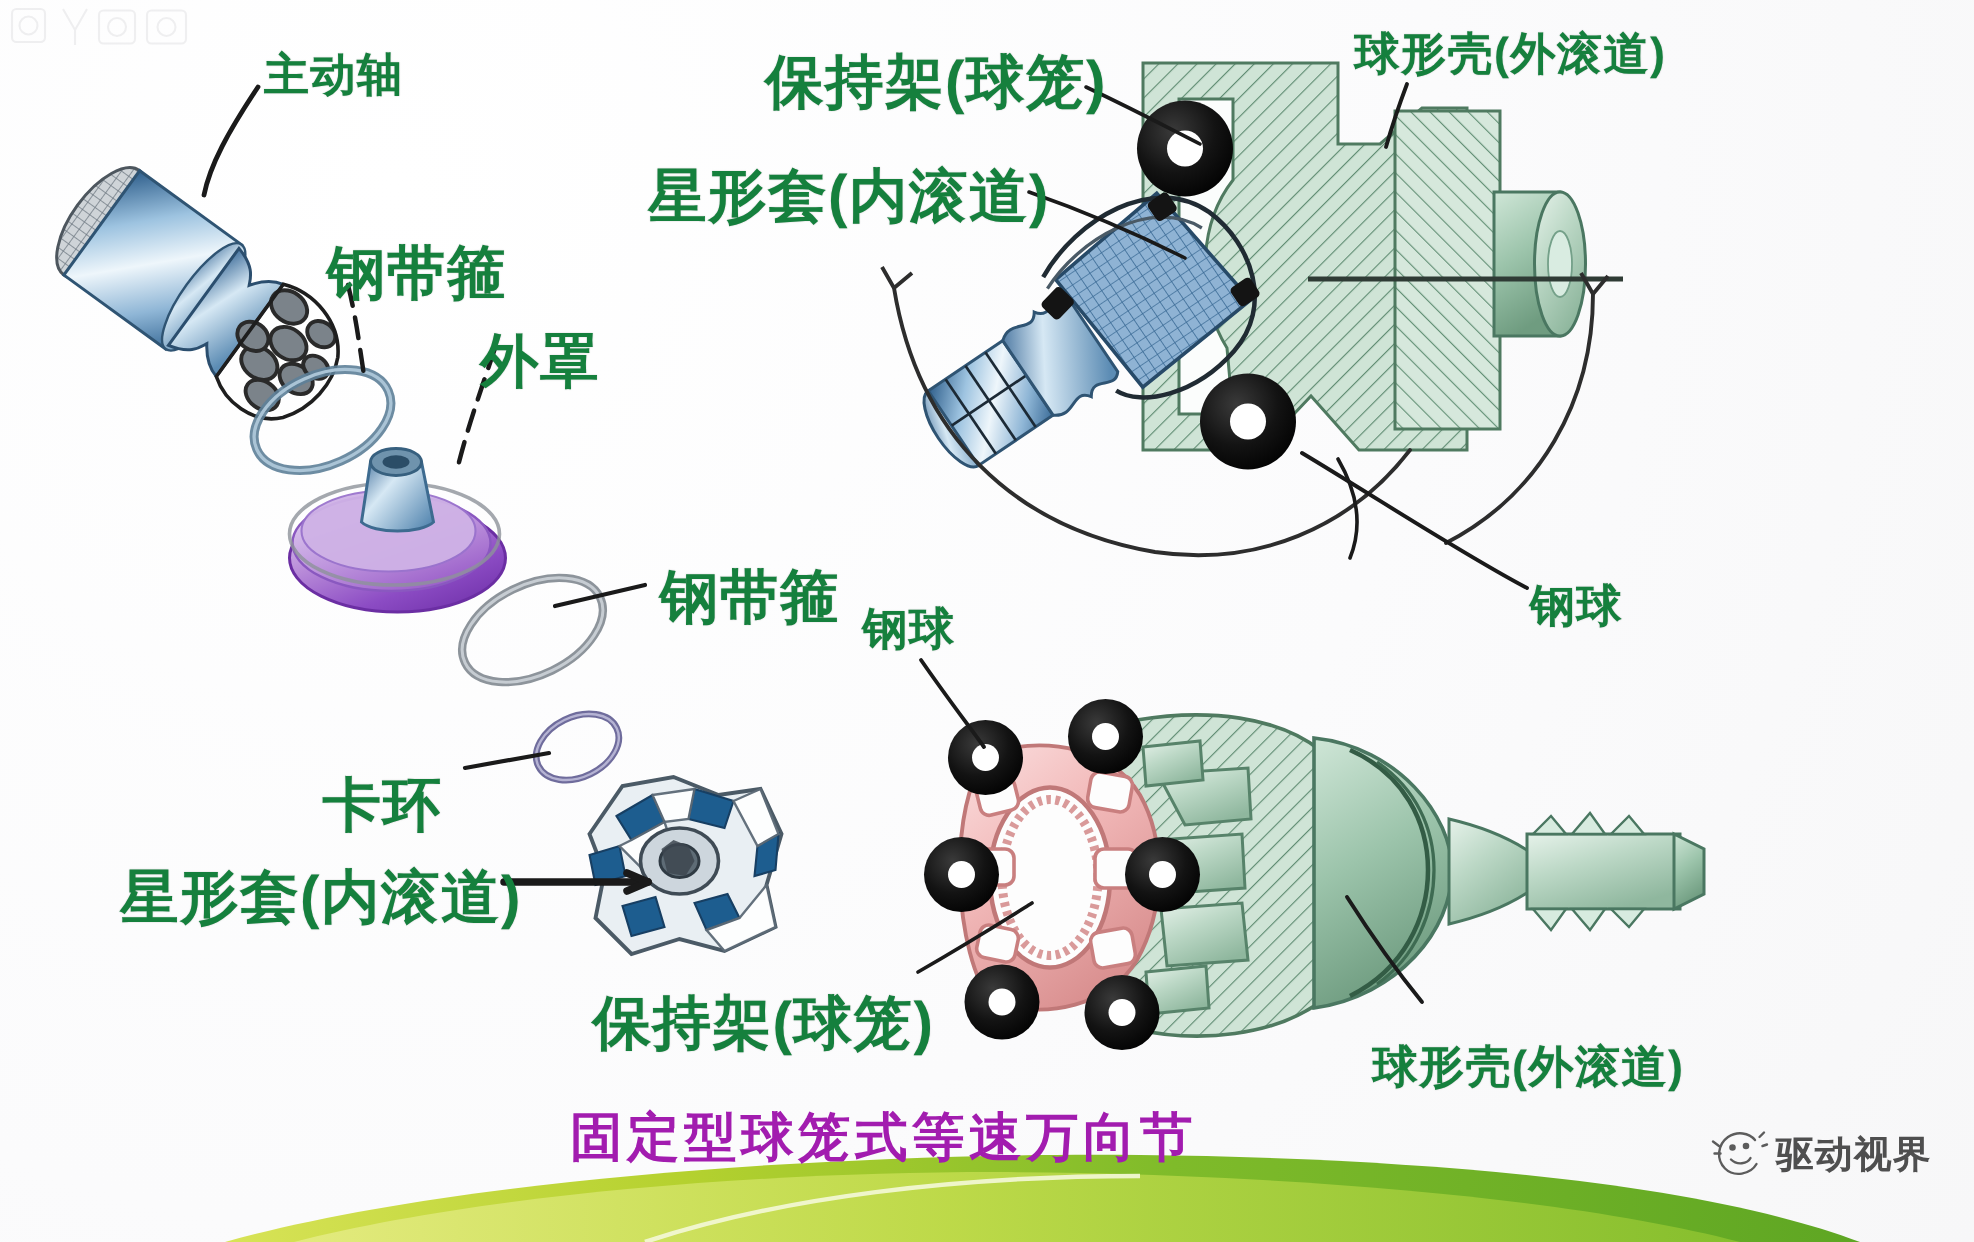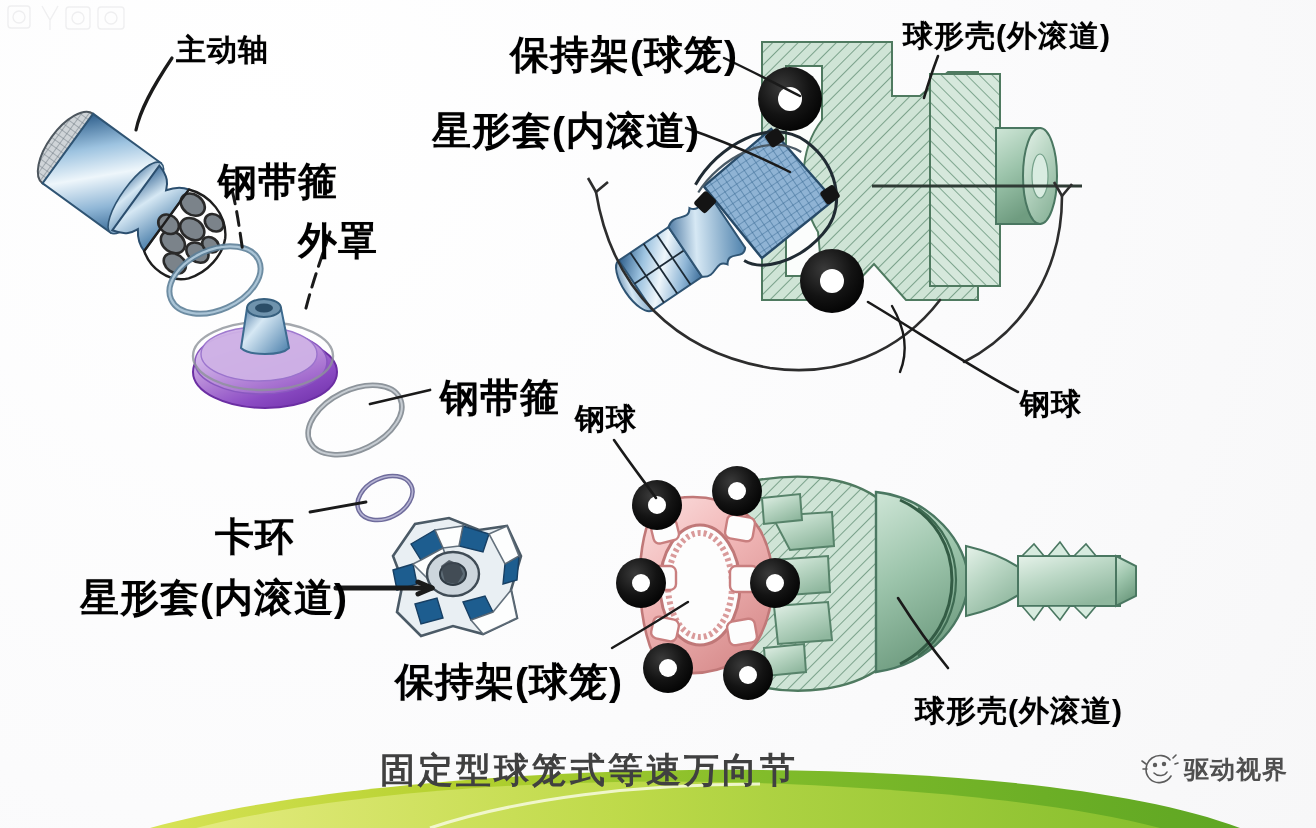--- a/index.html
+++ b/index.html
@@ -19,38 +19,37 @@
   
   #stage::before{
     content:"";
     position:absolute; inset:0;
     background:
       radial-gradient(circle at 20% 15%, #ffffff 0%, #fbfbfc 55%, #f7f7f8 100%);
     z-index:0;
   }
   .lbl {
     position: absolute;
-    color: #000000;
+    color: #15803d;
     font-weight: 700;
     letter-spacing: 1px;
     white-space: nowrap;
     z-index: 40;
     text-shadow: 0 0 1px rgba(0,0,0,.25);
   }
   .lbl.s30 { font-size: 30px; }
   .lbl.s29 { font-size: 39px; }
   .title {
     position: absolute;
     font-size: 35px;
     font-weight: 700;
     letter-spacing: 3px;
-    color: #404040;
+    color: #a21caf;
     z-index: 40;
     white-space: nowrap;
-    margin-top: 12px;
   }
   svg.layer {
     position: absolute;
     left: 0; top: 0;
     width: 1316px; height: 828px;
     z-index: 10;
     pointer-events: none;
   }
   svg.leaders { z-index: 35; }
   
@@ -407,21 +406,21 @@
       <path d="M614,440 C632,466 646,484 656,498" stroke-width="2.6"></path>
 
       <path d="M948,668 C930,646 912,620 898,598" stroke-width="2.6"></path>
     </g>
   </svg>
 
   <div class="lbl s30" style="left:176px; top:30px;">主动轴</div>
 
   <div class="lbl s29" style="left:218px; top:155px;">钢带箍</div>
 
-  <div class="lbl s29" style="left:298px; top:214px;font-family:Liberation Mono, monospace;">外罩</div>
+  <div class="lbl s29" style="left:320px; top:214px;font-family:Liberation Mono, monospace;">外罩</div>
 
   <div class="lbl s29" style="left:440px; top:371px;">钢带箍</div>
 
   <div class="lbl s29" style="left:215px; top:510px;">卡环</div>
 
   <div class="lbl s29" style="left:80px; top:571px;">星形套(内滚道)</div>
 
   <div class="lbl s29" style="left:395px; top:655px;">保持架(球笼)</div>
 
   <div class="lbl s29" style="left:510px; top:28px;">保持架(球笼)</div>

